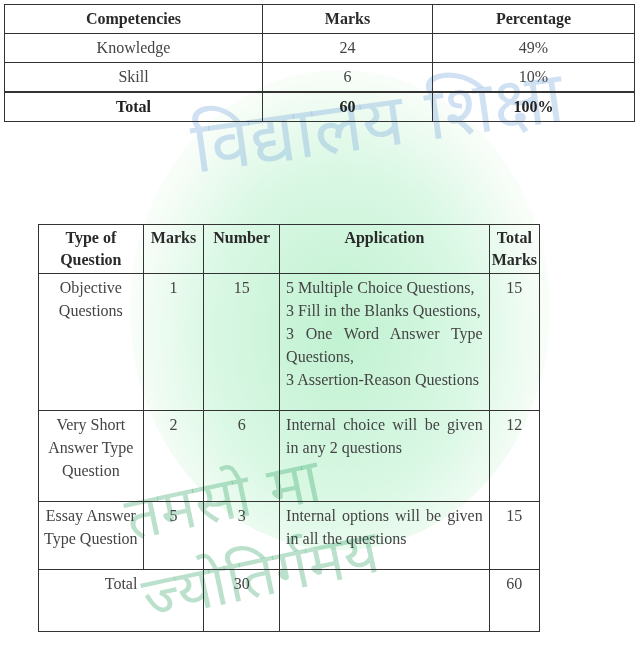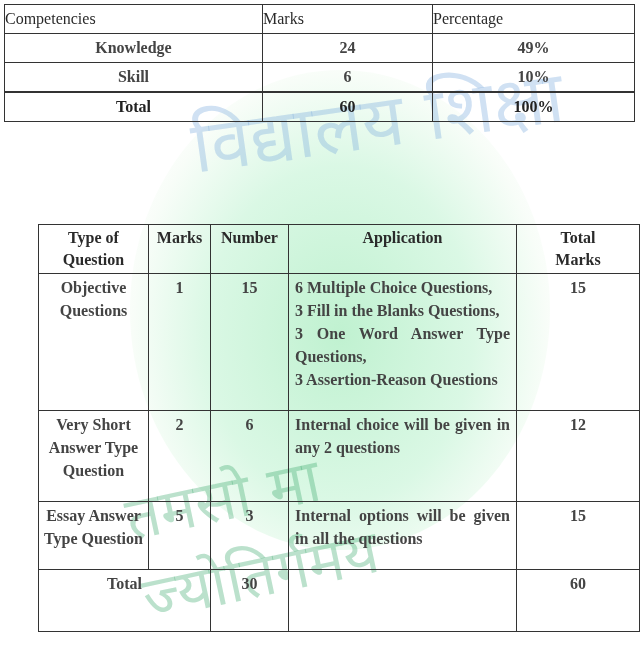--- a/index.html
+++ b/index.html
@@ -2,27 +2,27 @@
 <html><head>
 <meta charset="utf-8">
 <style>
   html, body { margin: 0; padding: 0; background: #ffffff; }
   body { width: 640px; height: 646px; position: relative; overflow: hidden; font-family: "Liberation Serif", serif; color: #2a2a2a; }
   .watermark { position: absolute; left: 70px; top: 30px; width: 500px; height: 560px; pointer-events: none; }
   .wm-circle { position: absolute; left: 60px; top: 40px; width: 420px; height: 480px; border-radius: 50%;
     background: radial-gradient(ellipse at 50% 55%, rgba(140,230,170,0.55) 0%, rgba(150,235,180,0.35) 45%, rgba(200,240,200,0.12) 70%, rgba(255,255,255,0) 80%); }
   .wm-text { position: absolute; color: rgba(120,170,220,0.35); font-size: 72px; font-family: "DejaVu Sans", sans-serif; }
   table { border-collapse: collapse; position: absolute; background: transparent; }
-  td, th { border: 1px solid #333; padding: 0; font-weight: bold; }
+  td, th { border: 1px solid #333; padding: 0; }
   #t1 { left: 4px; top: 4px; width: 631px; }
-  #t1 th { font-weight: normal; font-size: 16px; height: 28px; text-align: left; }
+  #t1 th { font-weight: bold; font-size: 16px; height: 28px; text-align: center; }
   #t1 td { font-size: 16px; height: 28px; text-align: center; color: #444; }
   #t1 col.c1 { width: 258px; } #t1 col.c2 { width: 170px; }
   #t1 tr.total td { font-weight: bold; color: #222; border-top: 2px solid #333; }
-  #t2 { left: 38px; top: 224px; width: 602px; }
+  #t2 { left: 38px; top: 224px; width: 502px; }
   #t2 th { font-weight: bold; font-size: 16px; line-height: 22px; vertical-align: top; text-align: center; padding: 2px 2px; }
   #t2 td { font-size: 16px; line-height: 23px; vertical-align: top; color: #444; padding: 2px 2px 19px 2px; }
   #t2 td.c { text-align: center; }
   #t2 td.desc { text-align: justify; padding-left: 6px; padding-right: 6px; }
   #t2 tr.total-row td { height: 40px; }
 </style>
 </head>
 <body>
 
 <div class="watermark">
@@ -75,21 +75,21 @@
     <th>Marks</th>
     <th>Number</th>
     <th>Application</th>
     <th><span>Total</span><br><span>Marks</span></th>
   </tr>
   <tr>
     <td class="c">Objective Questions</td>
     <td class="c">1</td>
     <td class="c">15</td>
     <td class="desc">
-      <span>6 Multiple Choice Questions,</span><br>
+      <span>5 Multiple Choice Questions,</span><br>
       <span>3 Fill in the Blanks Questions,</span><br>
       <span>3 One Word Answer Type Questions,</span><br>
       <span>3 Assertion-Reason Questions</span>
     </td>
     <td class="c">15</td>
   </tr>
   <tr>
     <td class="c">Very Short Answer Type Question</td>
     <td class="c">2</td>
     <td class="c">6</td>

